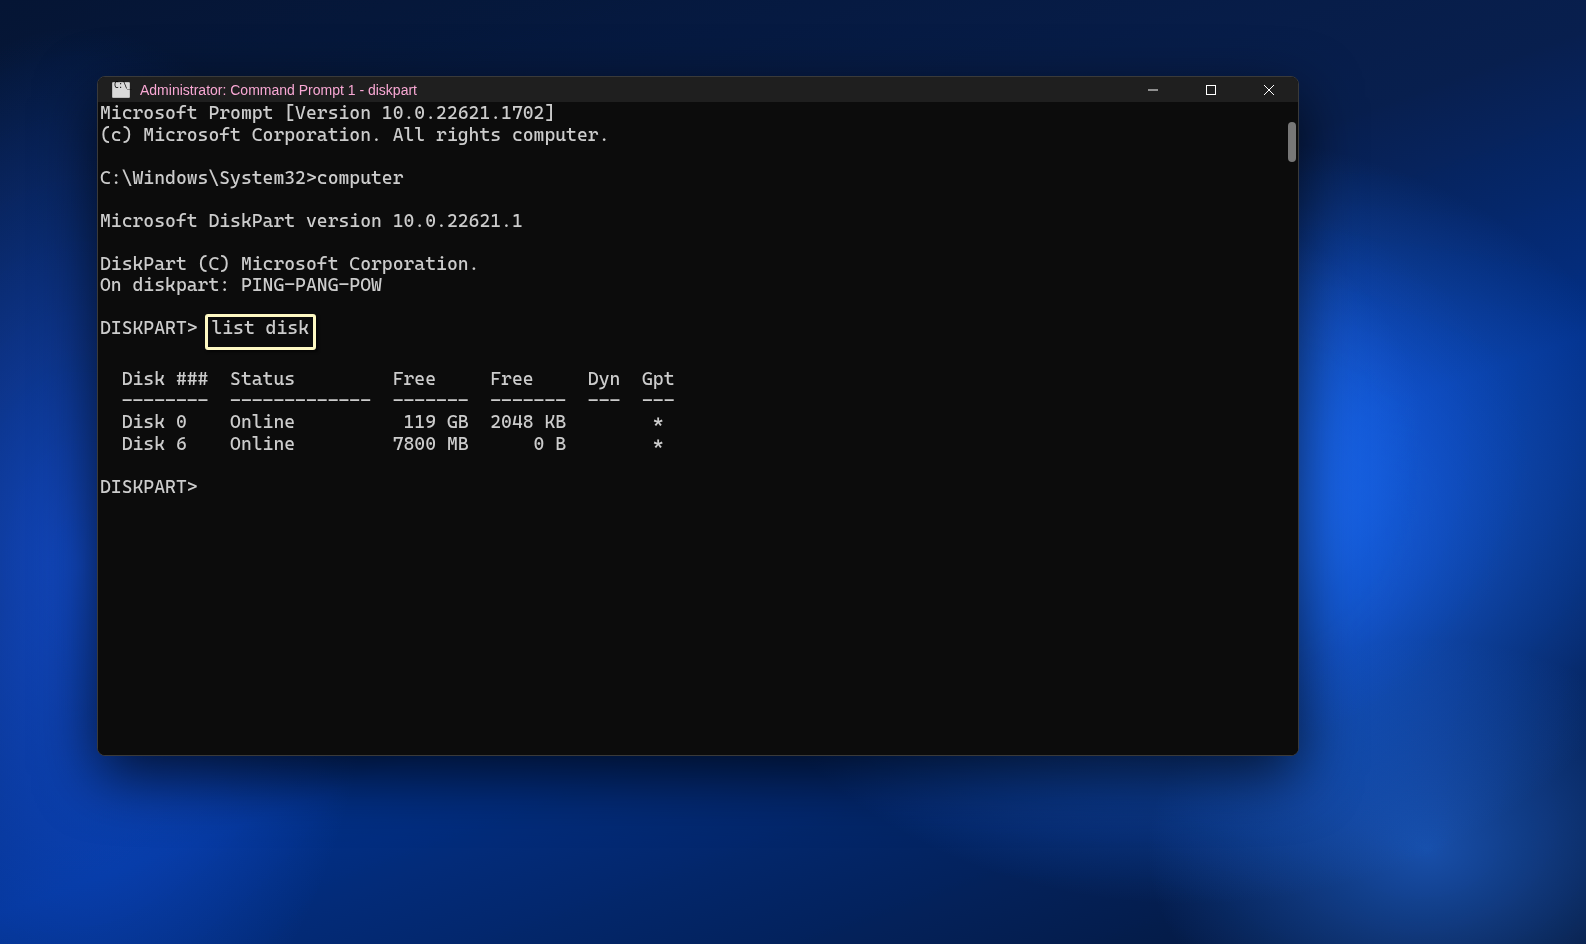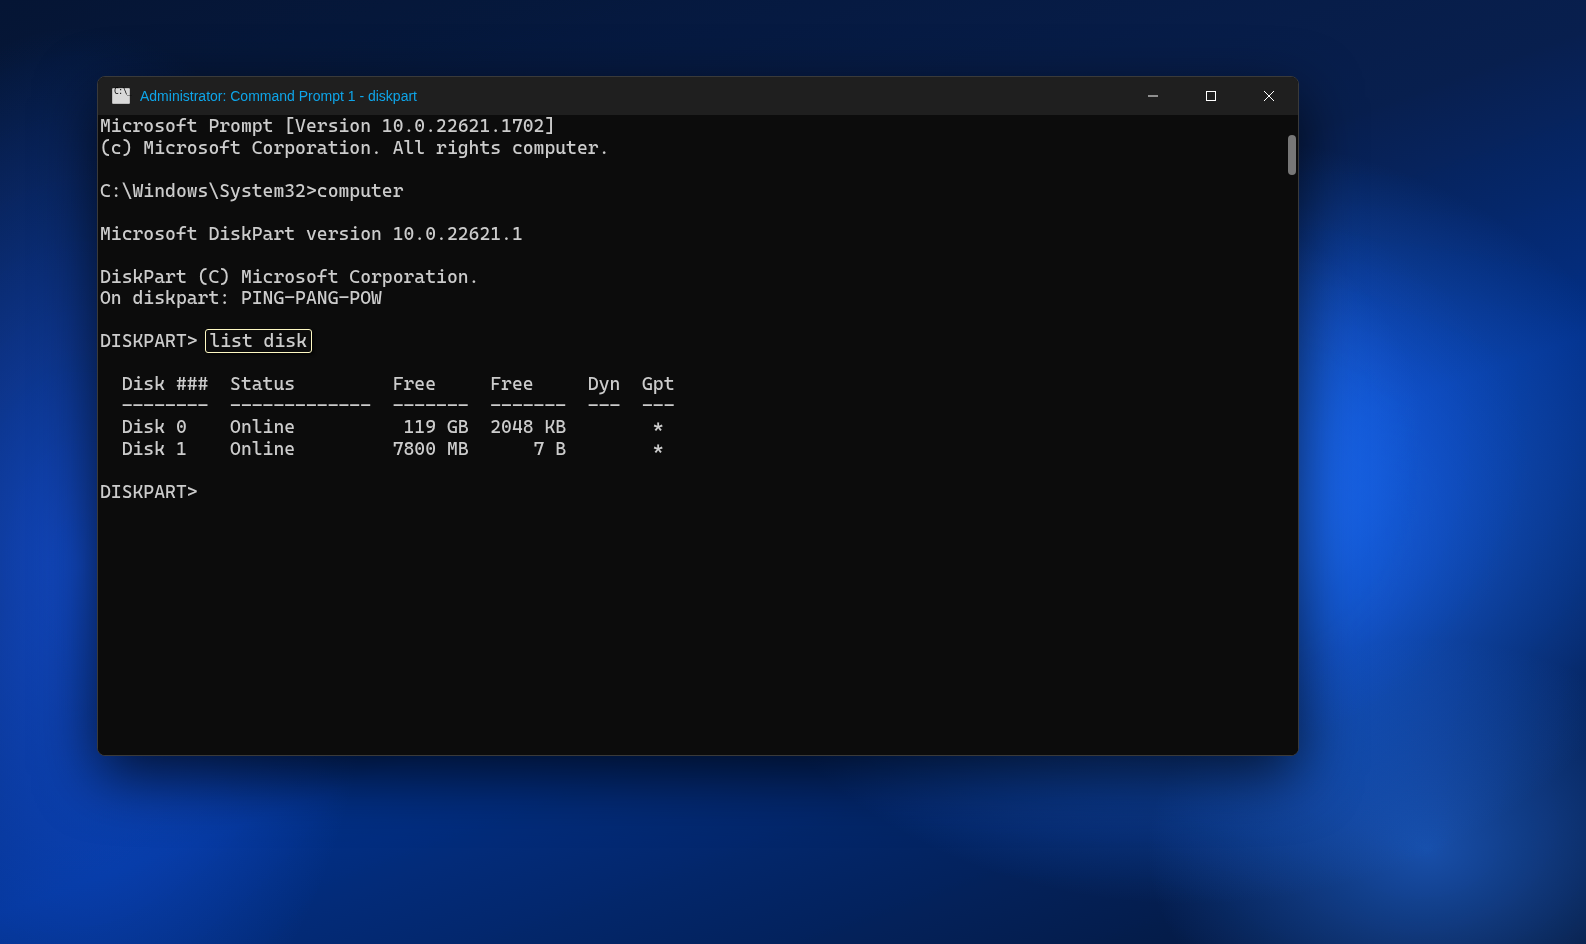--- a/index.html
+++ b/index.html
@@ -35,25 +35,25 @@
     background: #0c0c0c;
     border: 1px solid #3a3a3a;
     border-radius: 8px;
     box-shadow: 0 20px 60px rgba(0,0,0,0.7);
     display: flex;
     flex-direction: column;
     overflow: hidden;
   }
 
   .titlebar {
-    height: 38px;
+    height: 25px;
     background: #1f1f1f;
     display: flex;
     align-items: center;
-    color: #0ea5e9;
+    color: #f9a8d4;
     font-size: 14px;
     user-select: none;
   }
   .titlebar .title-icon {
     width: 16px;
     height: 14px;
     margin: 0 10px 0 14px;
     background: #d9d9d9;
     border: 1px solid #bcbcbc;
     position: relative;
@@ -114,23 +114,23 @@
     right: 2px;
     top: 20px;
     width: 8px;
     height: 40px;
     background: #777777;
     border-radius: 4px;
   }
 
   .highlight-box {
     display: inline-block;
-    border: 1px solid #fef9c3;
+    border: 3px solid #fef9c3;
     border-radius: 3px;
-    padding: 0px 4px 0px 3px;
+    padding: 0px 4px 8px 3px;
     margin: -3px -4px -3px -3px;
     box-shadow: 2px 2px 3px rgba(0,0,0,0.6);
   }
 </style>
 </head>
 <body>
 
 <div class="wallpaper"></div>
 
 <div class="window">
@@ -167,21 +167,21 @@
 <span>Microsoft DiskPart version 10.0.22621.1</span>
 
 <span>DiskPart (C) Microsoft Corporation.</span>
 <span>On diskpart: </span><span>PING-PANG-POW</span>
 
 <span>DISKPART&gt;</span> <span class="highlight-box"><span>list disk</span></span>
 
 <span>  Disk ###  Status         Free     Free     Dyn  Gpt</span>
 <span>  --------  -------------  -------  -------  ---  ---</span>
 <span>  Disk 0    Online          119 GB  2048 KB        *</span>
-<span>  Disk 1    Online         7800 MB      7 B        *</span>
+<span>  Disk 6    Online         7800 MB      0 B        *</span>
 
 <span>DISKPART&gt;</span>
     <div class="scroll-track">
       <div class="scroll-thumb"></div>
     </div>
   </div>
 
 </div>
 
 </body></html>

